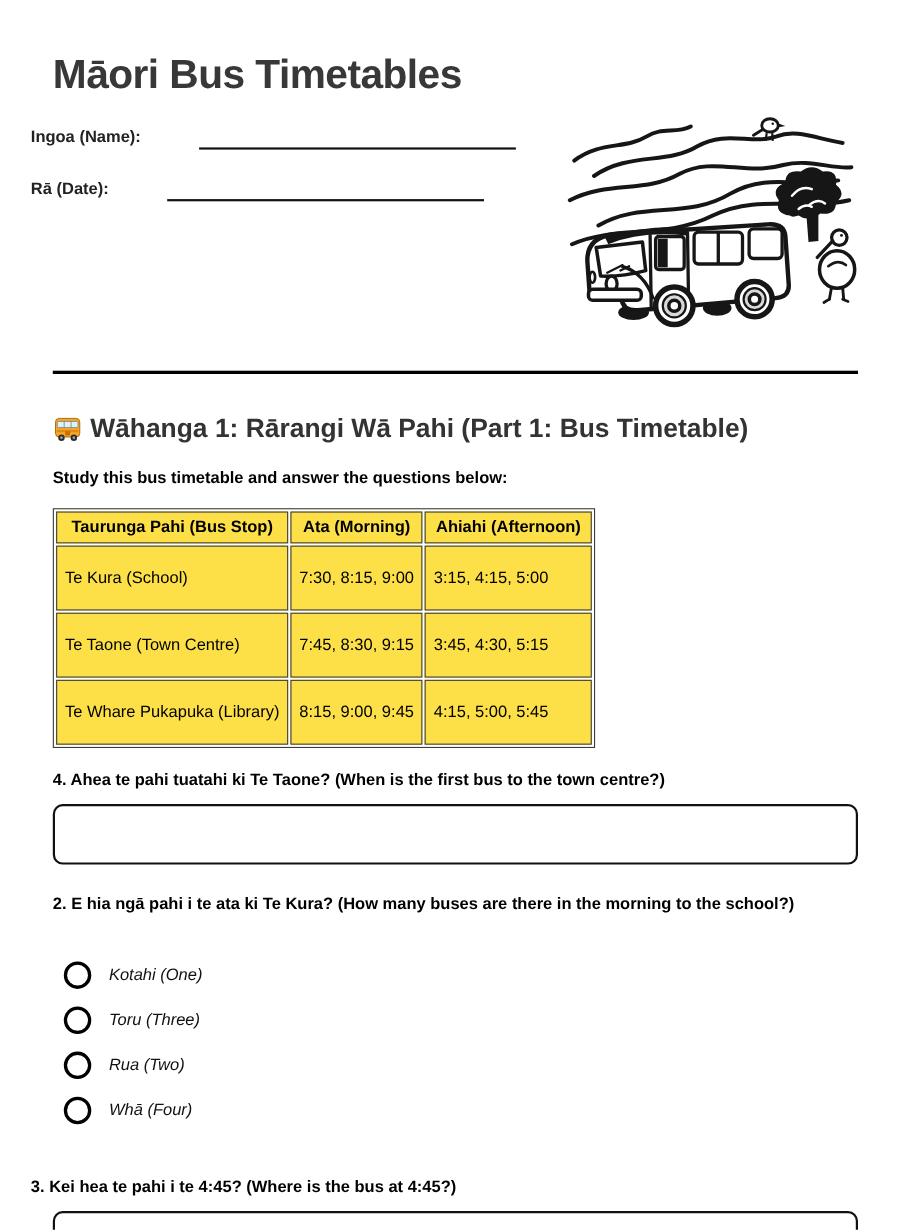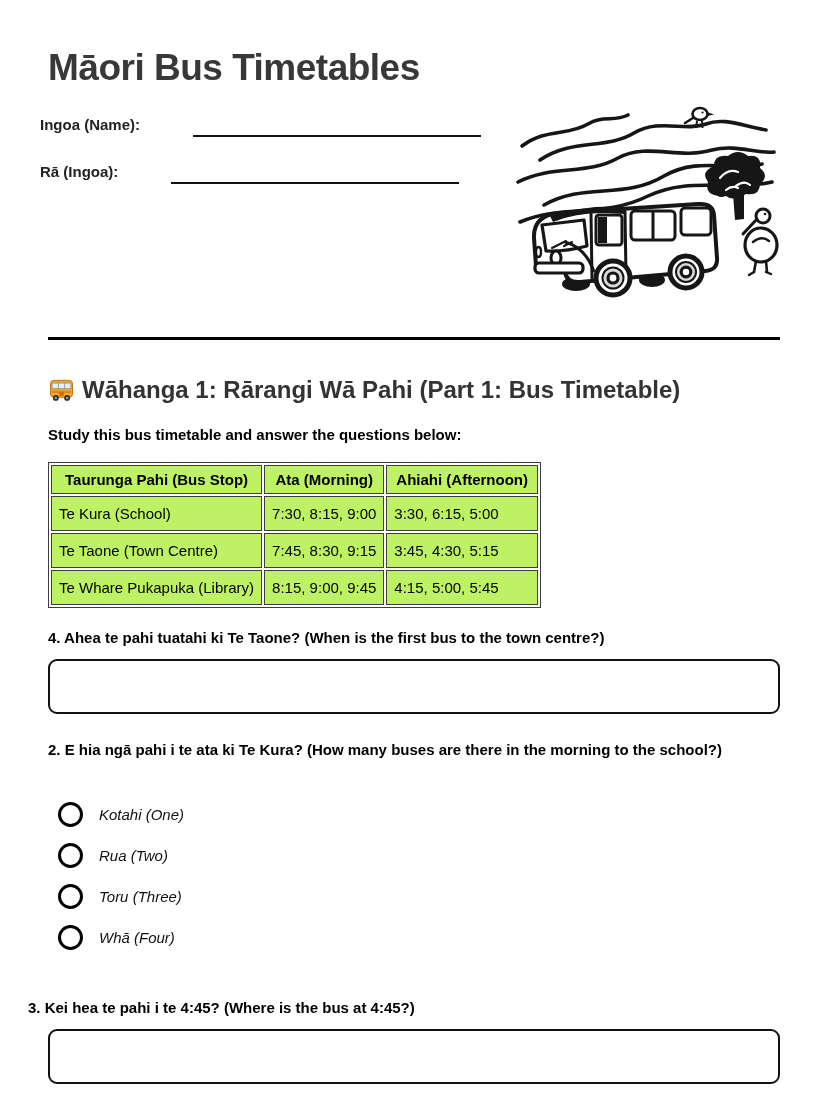--- a/index.html
+++ b/index.html
@@ -4,44 +4,44 @@
 <style>
   html,body{margin:0;padding:0;}
   body{
     width:828px;height:1118px;background:#ffffff;position:relative;overflow:hidden;
     font-family:"Liberation Sans",sans-serif;color:#000;
   }
   .page-title{
     margin:46px 48px 0;font-size:37px;line-height:44px;font-weight:bold;
     color:#383838;letter-spacing:-0.5px;
   }
-  .field-row{display:flex;align-items:center;margin:0 40px;gap:40px;}
+  .field-row{display:flex;align-items:flex-start;margin:0 28px;gap:40px;}
   .field-row.name{margin-top:26px;}
   .field-row.date{margin-top:29px;}
   .field-label{font-size:15px;font-weight:bold;line-height:18px;color:#222;}
   .write-line{
     display:inline-block;width:288px;border-bottom:2px solid #111;
     height:14px;margin-left:13px;transform:translateY(4px);
   }
   .illustration{position:absolute;left:512px;top:102px;width:268px;height:198px;}
   .divider{margin:156px 48px 0;border:none;border-top:3px solid #000;height:0;}
   .section-heading{
     margin:35px 48px 0;display:flex;align-items:center;gap:7px;
     font-size:24px;line-height:30px;font-weight:bold;color:#333;
   }
   .intro{margin:21px 48px 0;font-size:15px;font-weight:bold;line-height:18px;color:#000000;}
   table.timetable{
     margin:18px 48px 0;border-collapse:separate;border-spacing:2px;
     border:1px solid #3d3d3d;background:#fff;
   }
   table.timetable th,table.timetable td{
-    border:1px solid #3d3d3d;font-size:15px;line-height:17px;background:#bef264;color:#000;
+    border:1px solid #3d3d3d;font-size:15px;line-height:17px;background:#fde047;color:#000;
   }
   table.timetable th{font-weight:bold;text-align:center;padding:5px 9px;}
-  table.timetable td{text-align:left;padding:8px 7px;}
+  table.timetable td{text-align:left;padding:20px 7px;}
   .col-stop{min-width:178px;}
   .col-morning{min-width:96px;}
   .col-afternoon{min-width:128px;}
   .question{margin:20px 48px 0;font-size:15px;font-weight:bold;line-height:19px;color:#000;}
   .question.q2{margin-top:26px;}
   .question.q3{margin-top:48px;margin-left:28px;}
   .answer-box{
     margin:12px 48px 0;height:51px;border:2px solid #111;border-radius:9px;background:#fff;
   }
   .radio-group{margin:43px 48px 0;padding-left:10px;}
@@ -58,21 +58,21 @@
 <body>
 
 <h1 class="page-title">Māori Bus Timetables</h1>
 
 <div class="field-row name">
   <span class="field-label">Ingoa (Name):</span>
   <span class="write-line"></span>
 </div>
 
 <div class="field-row date">
-  <span class="field-label">Rā (Ingoa):</span>
+  <span class="field-label">Rā (Date):</span>
   <span class="write-line"></span>
 </div>
 
 <svg class="illustration" viewBox="0 0 268 198" xmlns="http://www.w3.org/2000/svg">
   <g stroke="#161616" stroke-width="3.6" fill="none" stroke-linecap="round" stroke-linejoin="round">
     <path d="M10 44 C34 26 56 34 76 22 C90 13 102 20 116 13"></path>
     <path d="M28 58 C60 36 94 48 122 31 C148 16 172 30 194 22 C212 15 230 24 254 28"></path>
     <path d="M6 80 C42 62 74 74 106 56 C136 40 166 58 200 48 C224 42 244 52 262 50"></path>
     <path d="M32 103 C72 80 112 98 152 74 C187 54 217 70 250 62"></path>
     <path d="M8 120 C50 102 92 116 136 94 C178 74 216 90 260 80"></path>
@@ -152,21 +152,21 @@
     <tr>
       <th class="col-stop">Taurunga Pahi (Bus Stop)</th>
       <th class="col-morning">Ata (Morning)</th>
       <th class="col-afternoon">Ahiahi (Afternoon)</th>
     </tr>
   </thead>
   <tbody>
     <tr>
       <td>Te Kura (School)</td>
       <td>7:30, 8:15, 9:00</td>
-      <td>3:30, 6:15, 5:00</td>
+      <td>3:15, 4:15, 5:00</td>
     </tr>
     <tr>
       <td>Te Taone (Town Centre)</td>
       <td>7:45, 8:30, 9:15</td>
       <td>3:45, 4:30, 5:15</td>
     </tr>
     <tr>
       <td>Te Whare Pukapuka (Library)</td>
       <td>8:15, 9:00, 9:45</td>
       <td>4:15, 5:00, 5:45</td>
@@ -179,25 +179,25 @@
 
 <div class="question q2">2. E hia ngā pahi i te ata ki Te Kura? (How many buses are there in the morning to the school?)</div>
 
 <div class="radio-group">
   <div class="radio-row">
     <span class="radio-circle"></span>
     <span class="radio-label">Kotahi (One)</span>
   </div>
   <div class="radio-row">
     <span class="radio-circle"></span>
+    <span class="radio-label">Toru (Three)</span>
+  </div>
+  <div class="radio-row">
+    <span class="radio-circle"></span>
     <span class="radio-label">Rua (Two)</span>
-  </div>
-  <div class="radio-row">
-    <span class="radio-circle"></span>
-    <span class="radio-label">Toru (Three)</span>
   </div>
   <div class="radio-row">
     <span class="radio-circle"></span>
     <span class="radio-label">Whā (Four)</span>
   </div>
 </div>
 
 <div class="question q3">3. Kei hea te pahi i te 4:45? (Where is the bus at 4:45?)</div>
 <div class="answer-box q3box"></div>
 

